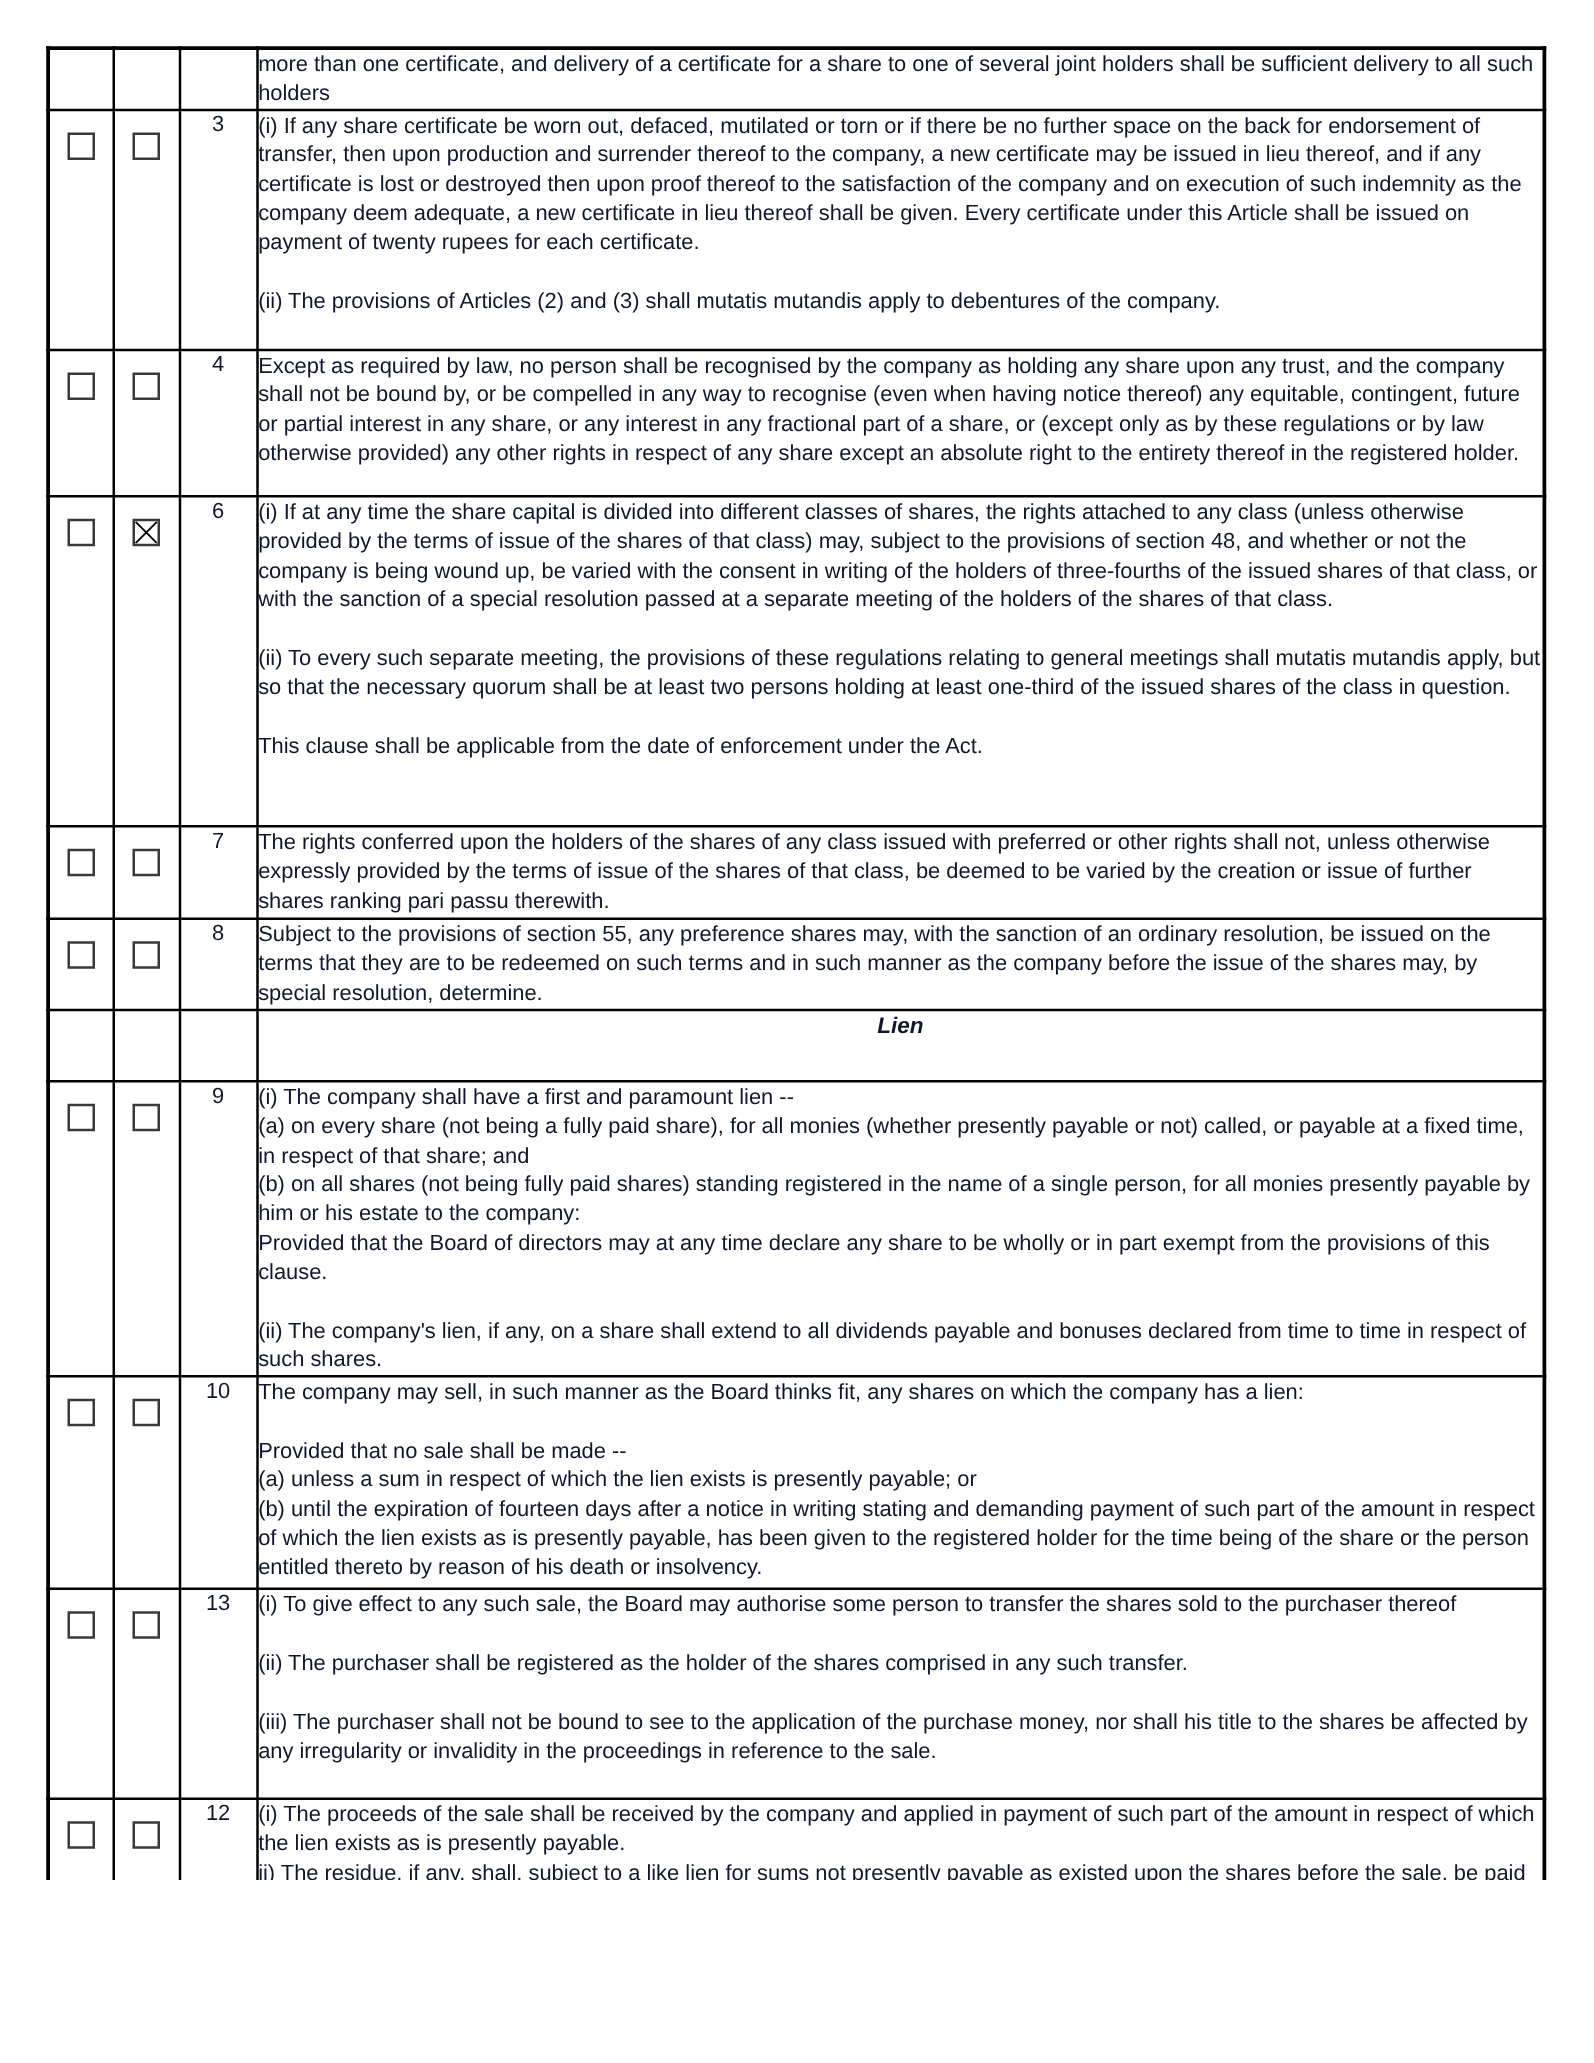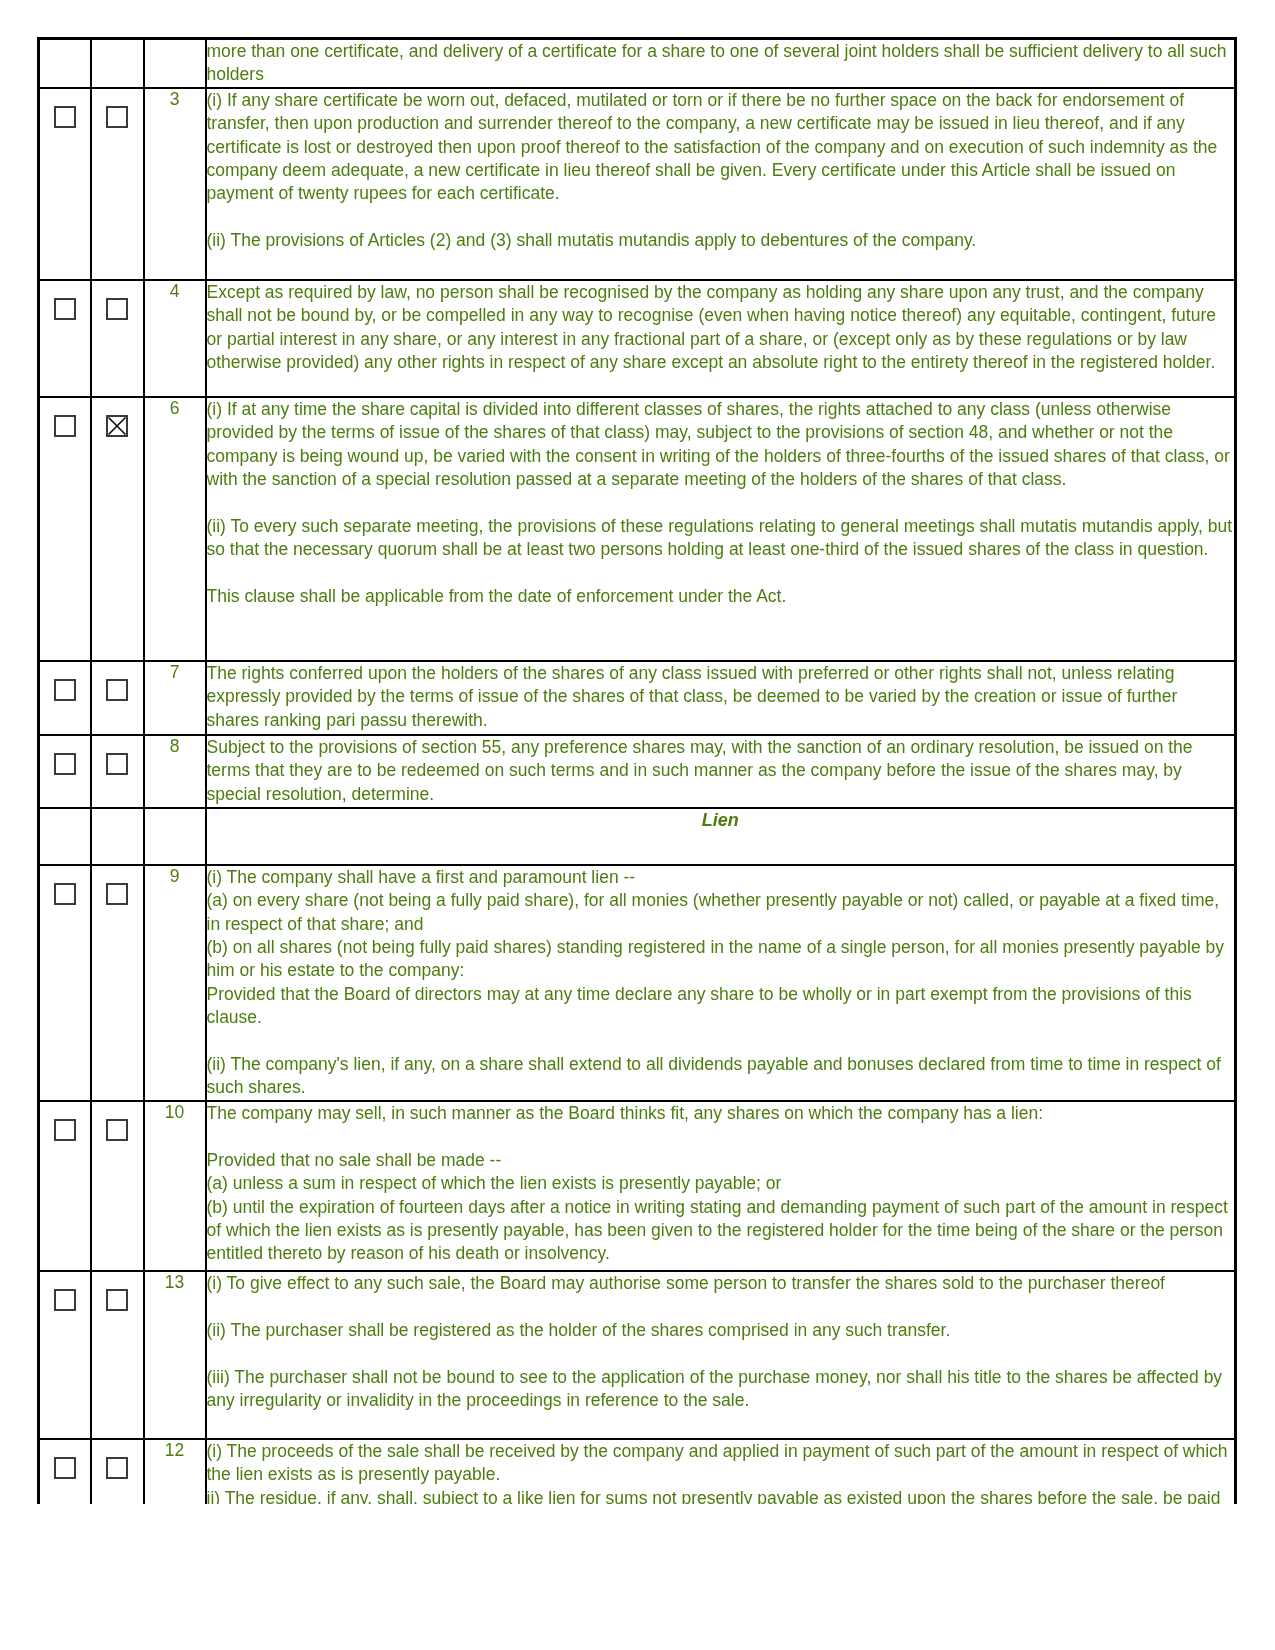--- a/index.html
+++ b/index.html
@@ -1,21 +1,21 @@
 <!DOCTYPE html>
 <html><head>
 <meta charset="utf-8">
 <style>
   html, body { margin:0; padding:0; background:#ffffff; }
   .page {
     position:relative;
     width:1275px;
     height:1504px;
     background:#ffffff;
-    color:#4d7c0f;
+    color:#0f172a;
     font-family:"Liberation Sans","DejaVu Sans",sans-serif;
     overflow:hidden;
   }
   table.articles {
     position:absolute;
     left:37px;
     top:37px;
     width:1200px;
     border-collapse:collapse;
     table-layout:fixed;
@@ -115,21 +115,21 @@
           <td class="text-cell">(i) If at any time the share capital is divided into different classes of shares, the rights attached to any class (unless otherwise provided by the terms of issue of the shares of that class) may, subject to the provisions of section 48, and whether or not the company is being wound up, be varied with the consent in writing of the holders of three-fourths of the issued shares of that class, or with the sanction of a special resolution passed at a separate meeting of the holders of the shares of that class.
 
 (ii) To every such separate meeting, the provisions of these regulations relating to general meetings shall mutatis mutandis apply, but so that the necessary quorum shall be at least two persons holding at least one-third of the issued shares of the class in question.
 
 This clause shall be applicable from the date of enforcement under the Act.</td>
         </tr>
         <tr style="height: 74px;">
           <td class="cb-cell"><span class="checkbox"></span></td>
           <td class="cb-cell"><span class="checkbox"></span></td>
           <td class="num-cell">7</td>
-          <td class="text-cell">The rights conferred upon the holders of the shares of any class issued with preferred or other rights shall not, unless relating expressly provided by the terms of issue of the shares of that class, be deemed to be varied by the creation or issue of further shares ranking pari passu therewith.</td>
+          <td class="text-cell">The rights conferred upon the holders of the shares of any class issued with preferred or other rights shall not, unless otherwise expressly provided by the terms of issue of the shares of that class, be deemed to be varied by the creation or issue of further shares ranking pari passu therewith.</td>
         </tr>
         <tr style="height: 73px;">
           <td class="cb-cell"><span class="checkbox"></span></td>
           <td class="cb-cell"><span class="checkbox"></span></td>
           <td class="num-cell">8</td>
           <td class="text-cell">Subject to the provisions of section 55, any preference shares may, with the sanction of an ordinary resolution, be issued on the terms that they are to be redeemed on such terms and in such manner as the company before the issue of the shares may, by special resolution, determine.</td>
         </tr>
         <tr style="height: 57px;">
           <td class="cb-cell"></td>
           <td class="cb-cell"></td>

